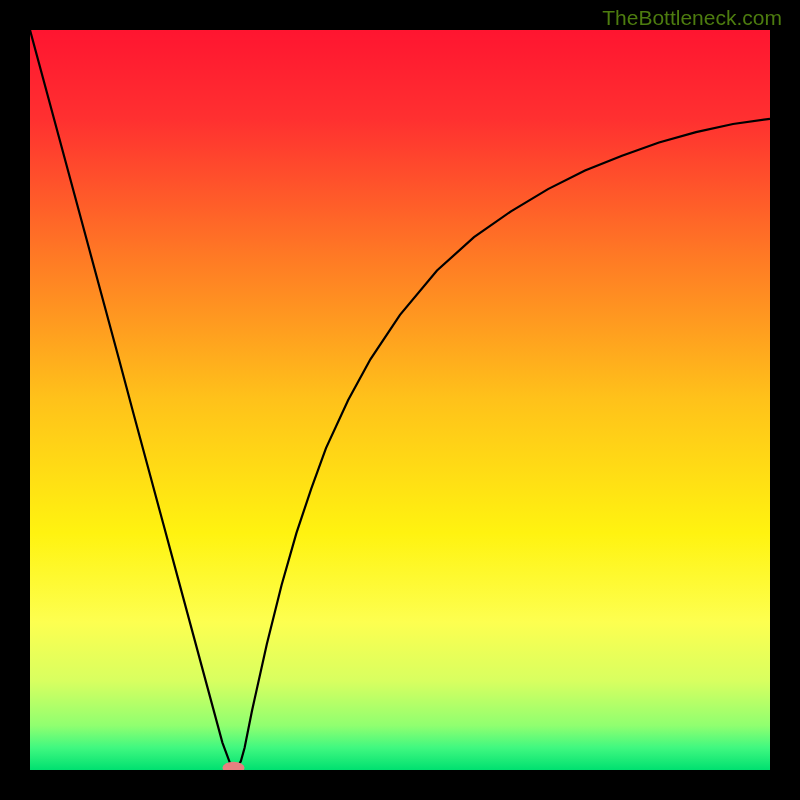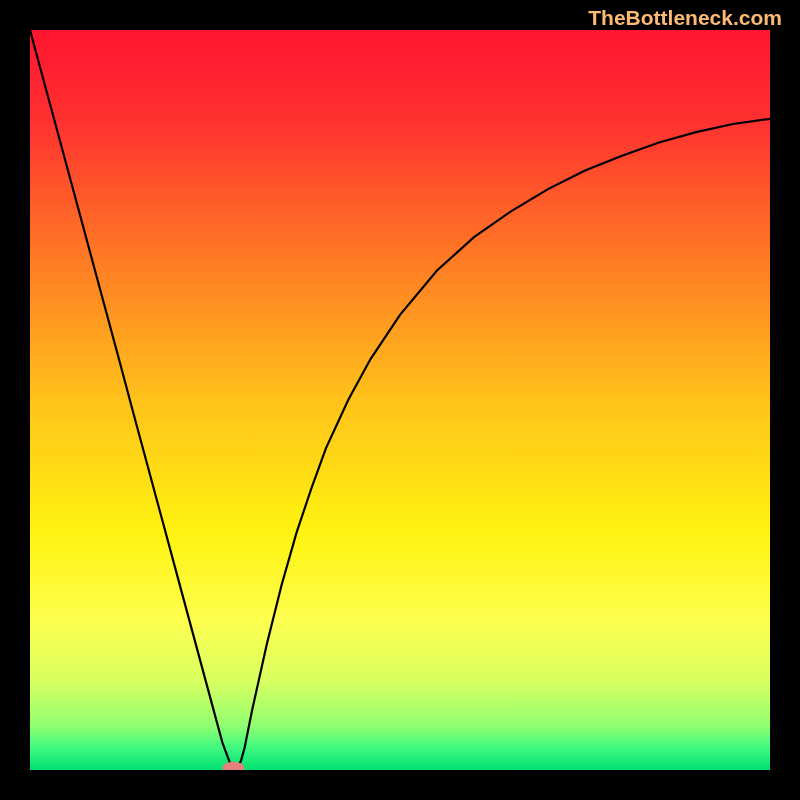--- a/index.html
+++ b/index.html
@@ -8,23 +8,23 @@
     width: 800px;
     height: 800px;
     background: #000;
     font-family: Arial, Helvetica, sans-serif;
     position: relative;
   }
   .watermark {
     position: absolute;
     top: 6px;
     right: 18px;
-    color: #fdba74;
+    color: #4d7c0f;
     font-size: 21px;
-    font-weight: bold;
+    font-weight: normal;
     letter-spacing: 0px;
     z-index: 10;
   }
   .frame {
     position: absolute;
     left: 30px;
     top: 30px;
     width: 740px;
     height: 740px;
     background: #000;

